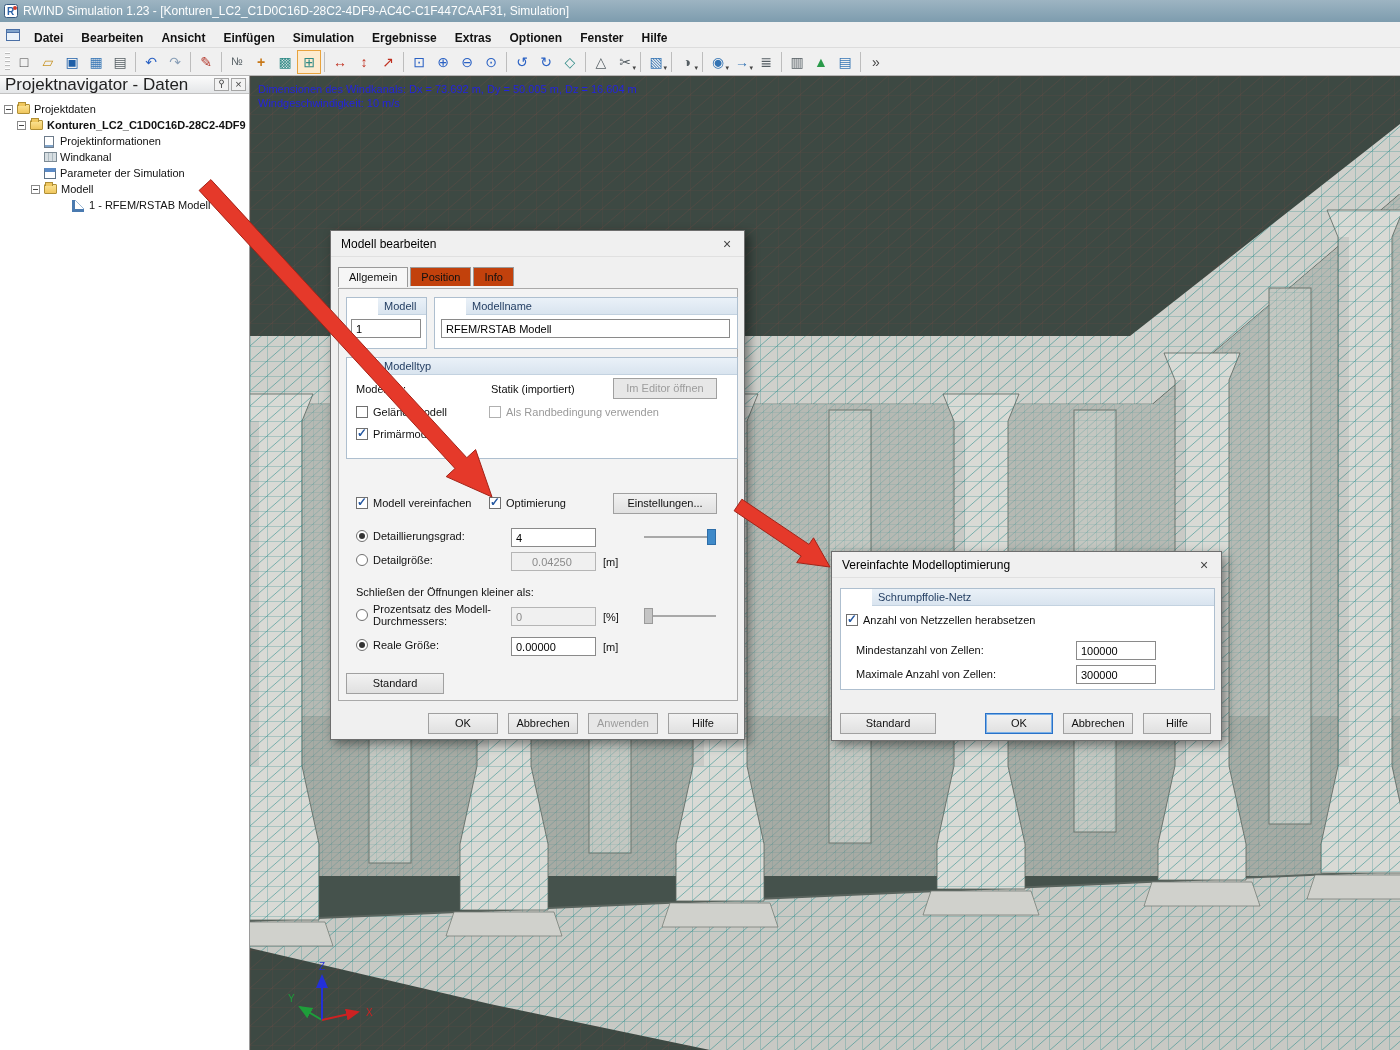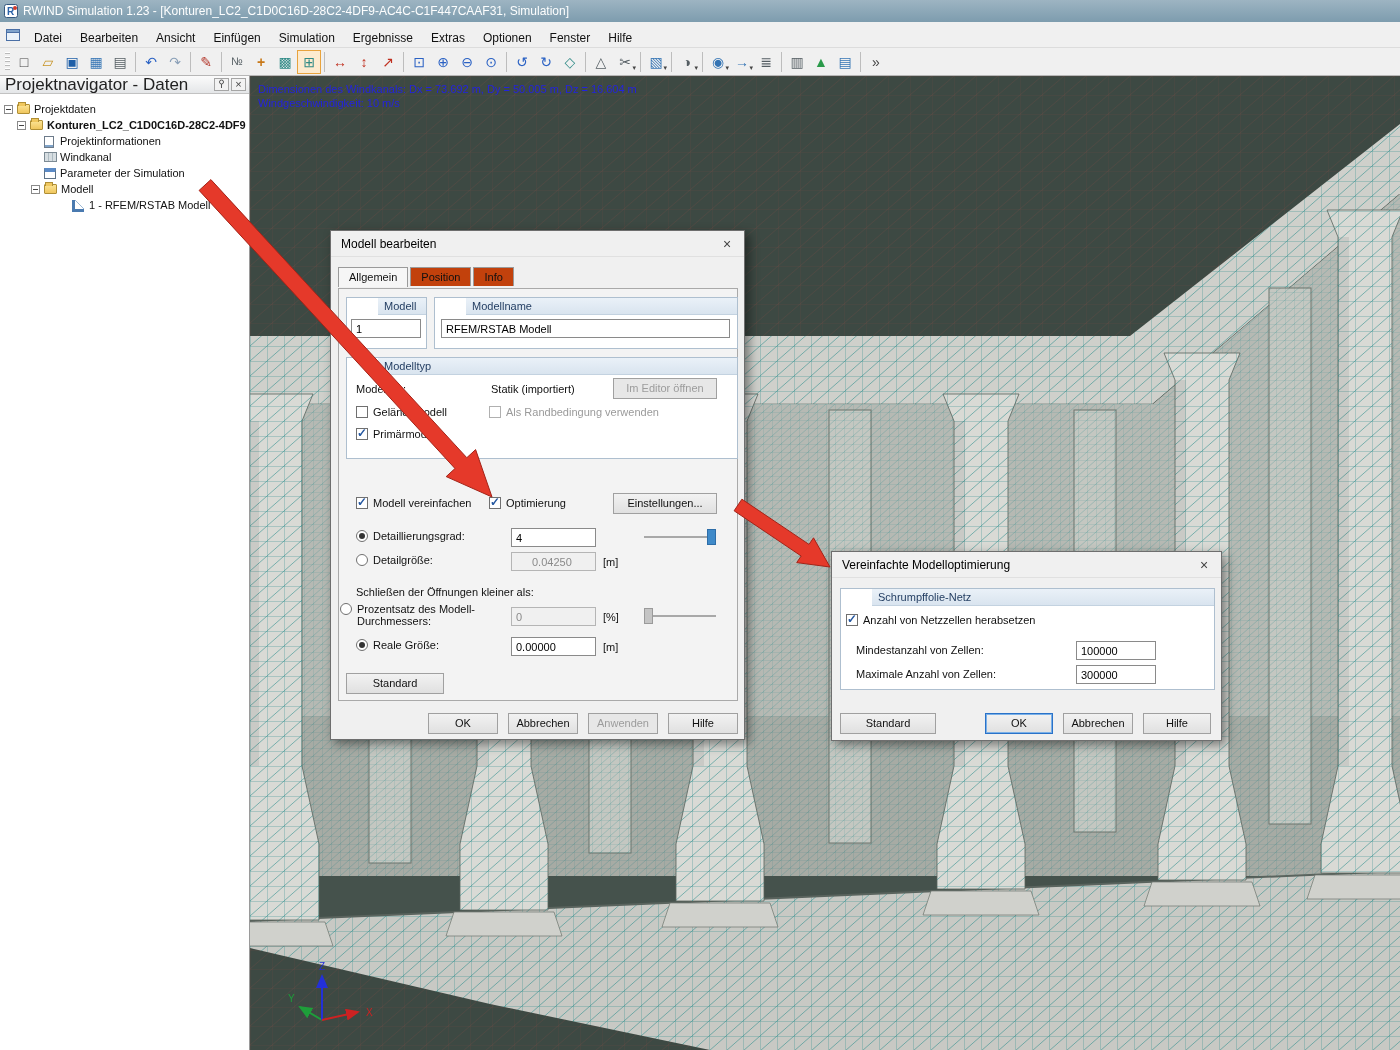--- a/index.html
+++ b/index.html
@@ -4,21 +4,21 @@
 <style>
   * { margin:0; padding:0; box-sizing:border-box; }
   html,body { width:1400px; height:1050px; overflow:hidden; font-family:"Liberation Sans",sans-serif; background:#f0f0f0; }
 
   
   #titlebar { position:absolute; left:0; top:0; width:1400px; height:22px;
     background:linear-gradient(#9db4c2,#7d9cae); color:#fdfefe; font-size:12px;
     display:flex; align-items:center; padding-left:4px; gap:5px; }
   #menubar { position:absolute; left:0; top:22px; width:1400px; height:26px;
     background:#f0f0f0; border-bottom:1px solid #dcdcdc; display:flex; align-items:center; font-size:12px; color:#111; }
-  .menu-item { padding:0 9px; height:20px; line-height:26px; }
+  .menu-item { padding:0 9px; height:20px; line-height:26px;font-weight:bold; }
   #toolbar { position:absolute; left:0; top:48px; width:1400px; height:28px;
     background:#f0f0f0; border-bottom:1px solid #b7b7b7; display:flex; align-items:center; padding-left:3px; }
   .grip { width:5px; height:20px; margin:0 2px;
     background:repeating-linear-gradient(#fff 0 1px,#b9b9b9 1px 2px,transparent 2px 4px); }
   .tb { width:24px; height:24px; display:inline-flex; align-items:center; justify-content:center;
     border:1px solid transparent; position:relative; }
   .tb .tbi { font-style:normal; font-size:14px; line-height:1; }
   .tb.hl { border:1px solid #e8a33d; background:#fdebcf; }
   .tb.caret::after { content:"▾"; font-size:7px; color:#444; position:absolute; right:0px; bottom:1px; }
   .tb-sep { width:1px; height:20px; background:#bdbdbd; margin:0 3px; }
@@ -441,21 +441,21 @@
 
   <span class="rad" style="left:25px;top:323px">
     <span class="cir"></span>
     <span>Detailgröße:</span>
   </span>
   <input class="inp dis" style="left: 180px; top: 321px; width: 85px; padding-left: 20px;" value="0.04250">
   <span class="lbl" style="left:272px;top:325px">[m]</span>
 
   <span class="lbl" style="left:25px;top:355px">Schließen der Öffnungen kleiner als:</span>
 
-  <span class="rad" style="left:9px;top:372px;width:150px;white-space:normal;align-items:flex-start">
+  <span class="rad" style="left:25px;top:372px;width:150px;white-space:normal;align-items:center">
     <span class="cir"></span>
     <span style="width:125px">Prozentsatz des Modell-Durchmessers:</span>
   </span>
   <input class="inp dis" style="left: 180px; top: 376px; width: 85px;" value="0">
   <span class="lbl" style="left:272px;top:380px">[%]</span>
   <span class="slider dis" style="left:313px;top:376px;width:72px">
     <span class="track"></span>
     <span class="handle" style="left:0"></span>
   </span>
 

